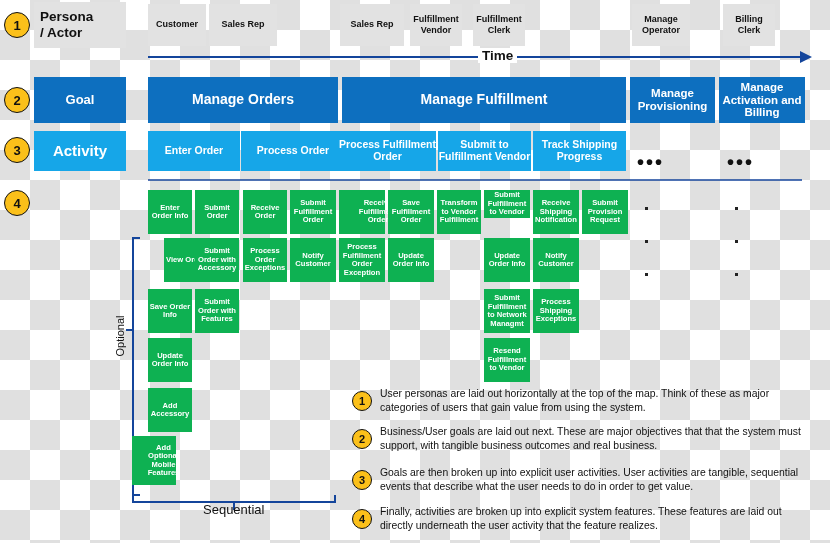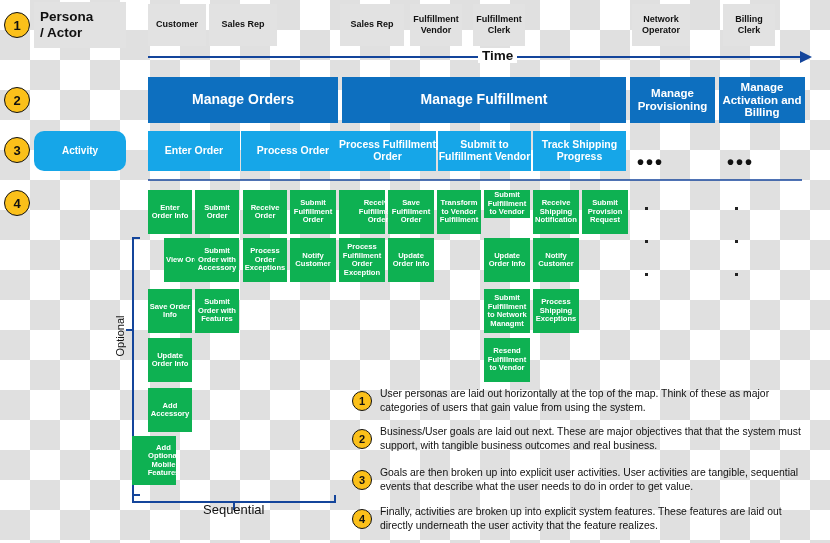--- a/index.html
+++ b/index.html
@@ -36,21 +36,21 @@
     text-align: center;
     color: #ffffff;
     font-weight: bold;
     line-height: 1.12;
     letter-spacing: 0px;
   }
   .goal-blk   { background: #0d6fbf; font-size: 14px; }
   .goal-label { background: #0d6fbf; font-size: 13px; }
   .goal-sm    { background: #0d6fbf; font-size: 11.5px; }
   .act-blk    { background: #16a6e8; font-size: 10.5px; }
-  .act-label  { background: #16a6e8; font-size: 10px; border-radius: 10px; }
+  .act-label  { background: #16a6e8; font-size: 15px; }
   .feat-blk   { background: #0eb152; font-size: 7.6px; padding: 1px; }
   .feat-label { background: #0eb14f; font-size: 14px; }
 
   
   .persona {
     position: absolute;
     box-sizing: border-box;
     display: flex;
     align-items: center;
     justify-content: center;
@@ -199,26 +199,27 @@
   <div class="persona-title" style="left:34px; top:2px; width:92px; height:46px;">
     <span>Persona</span>
     <span>/ Actor</span>
   </div>
   <div id="persona-cells">
       <div class="persona" style="left: 148px; top: 4px; width: 58px; height: 42px;">Customer</div>
       <div class="persona" style="left: 209px; top: 4px; width: 68px; height: 42px;">Sales Rep</div>
       <div class="persona" style="left: 340px; top: 4px; width: 64px; height: 42px;">Sales Rep</div>
       <div class="persona" style="left: 410px; top: 4px; width: 52px; height: 42px;">Fulfillment Vendor</div>
       <div class="persona" style="left: 473px; top: 4px; width: 52px; height: 42px;">Fulfillment Clerk</div>
-      <div class="persona" style="left: 632px; top: 4px; width: 58px; height: 42px;">Network Operator</div>
+      <div class="persona" style="left: 632px; top: 4px; width: 58px; height: 42px;">Manage Operator</div>
       <div class="persona" style="left: 723px; top: 4px; width: 52px; height: 42px;">Billing Clerk</div>
     </div>
 
   <div class="time-word" style="left:478px; top:48px;">Time</div>
 
+  <div class="blk goal-label" style="left:34px; top:77px; width:92px; height:46px;">Goal</div>
   <div id="goal-cells">
       <div class="blk goal-blk" style="left: 148px; top: 77px; width: 190px; height: 46px;">Manage Orders</div>
       <div class="blk goal-blk" style="left: 342px; top: 77px; width: 284px; height: 46px;">Manage Fulfillment</div>
       <div class="blk goal-sm" style="left: 630px; top: 77px; width: 85px; height: 46px;">Manage Provisioning</div>
       <div class="blk goal-sm" style="left: 719px; top: 77px; width: 86px; height: 46px;">Manage Activation and Billing</div>
     </div>
 
   <div class="blk act-label" style="left:34px; top:131px; width:92px; height:40px;">Activity</div>
   <div id="activity-cells">
       <div class="blk act-blk" style="left: 148px; top: 131px; width: 92px; height: 40px;">Enter Order</div>

